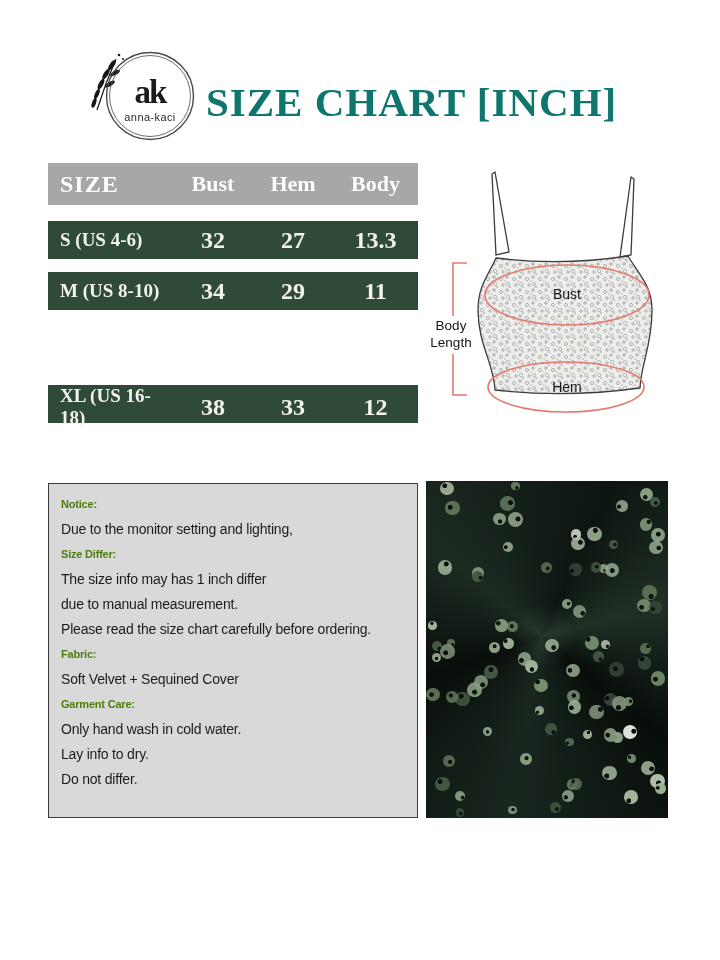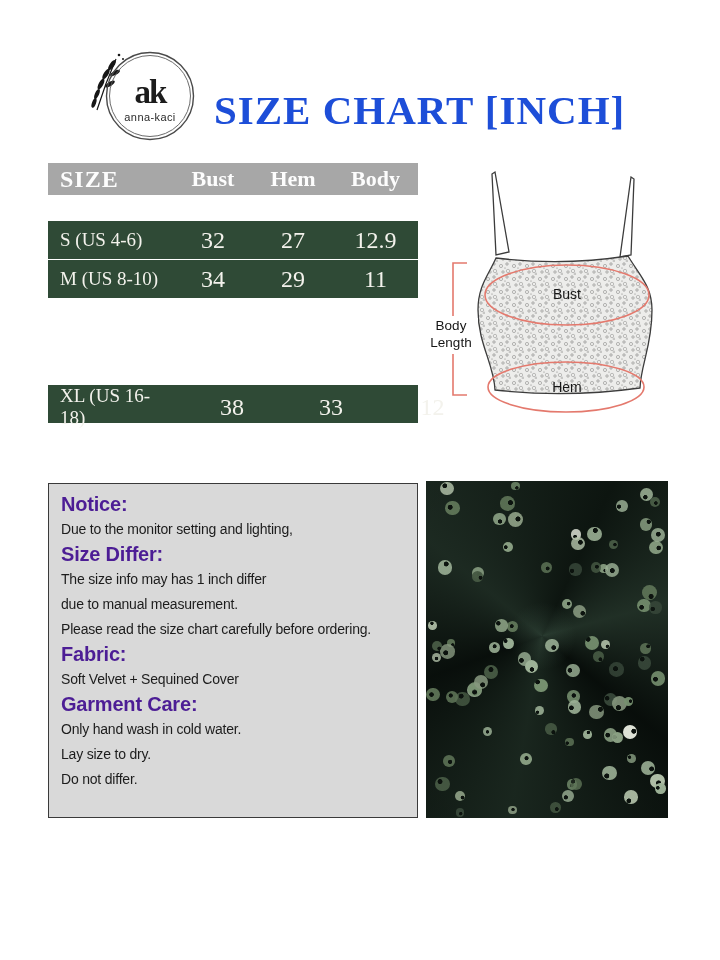--- a/index.html
+++ b/index.html
@@ -3,49 +3,49 @@
 <meta charset="utf-8">
 <style>
   html,body{margin:0;padding:0;background:#ffffff;}
   .page{position:relative;width:720px;height:960px;background:#ffffff;overflow:hidden;
         font-family:"Liberation Sans",sans-serif;}
 
   
   .logo{position:absolute;left:85px;top:46px;width:120px;height:100px;}
   .logo-ak{font-family:"Liberation Serif",serif;font-size:33px;font-weight:bold;letter-spacing:-2px;fill:#1c1c1c;}
   .logo-name{font-family:"Liberation Sans",sans-serif;font-size:11px;letter-spacing:.4px;fill:#2a2a2a;}
-  .title{position:absolute;left:198px;top:70px;width:430px;margin:16px;
+  .title{position:absolute;left:198px;top:70px;width:430px;margin:8px;
          font-family:"Liberation Serif",serif;font-weight:bold;font-size:41px;
-         letter-spacing:1px;color:#1d4ed8;white-space:nowrap;}
+         letter-spacing:1px;color:#0f766e;white-space:nowrap;}
 
   
   .tgrid{position:absolute;left:48px;width:370px;display:grid;
          grid-template-columns:125px 80px 80px 85px;align-items:center;
-         font-family:"Liberation Serif",serif;}
-  .thead{top:163px;height:32px;background:#a7a7a7;color:#fdfdfd;font-weight:bold;}
+         font-family:"Liberation Serif",serif;font-weight:bold;}
+  .thead{top:163px;height:42px;background:#a7a7a7;color:#fdfdfd;font-weight:bold;}
   .thead .c0{padding-left:12px;font-size:24px;letter-spacing:1px;}
   .thead .cc{text-align:center;font-size:22px;}
   .trow{height:38px;background:#2f4a36;color:#f3f2ec;}
   .trow .c0{padding-left:12px;font-size:19px;}
   .trow .cc{text-align:center;font-size:24px;}
-  .r0{top:221px;} .r1{top:260px;} .r2{top:330px;} .r3{top:385px;gap:19px;}
+  .r0{top:221px;} .r1{top:272px;} .r2{top:330px;} .r3{top:385px;}
 
   
   .garment{position:absolute;left:420px;top:158px;width:250px;height:272px;}
   .sketch-line{stroke:#3c3c3c;stroke-width:1.3;fill:none;}
   .red-line{stroke:#e4796d;stroke-width:1.6;fill:none;}
   .diagram-label{font-family:"Liberation Sans",sans-serif;font-size:14px;fill:#161616;}
   .bodylen-label{font-family:"Liberation Sans",sans-serif;font-size:13.5px;fill:#161616;
                  text-anchor:middle;}
 
   
   .notice{position:absolute;left:48px;top:483px;width:370px;height:335px;box-sizing:border-box;
           background:#d9d9d9;border:1px solid #3a3a3a;padding:8px 8px 0 12px;
           font-size:14px;line-height:25px;color:#1c1c1c;letter-spacing:-0.2px;}
-  .notice .hd{font-weight:bold;font-size:20px;color:#4c1d95;}
+  .notice .hd{font-weight:bold;font-size:11px;color:#4d7c0f;}
   .notice div{white-space:nowrap;}
 
   
   .fabric{position:absolute;left:426px;top:481px;width:242px;height:337px;overflow:hidden;
           background-color:#0d1510;
           background-image:
             radial-gradient(circle 45px at 48% 46%, rgba(48,68,56,.6) 0%, rgba(48,68,56,0) 75%),
             conic-gradient(from 25deg at 48% 46%,
               rgba(14,22,17,0) 0deg, rgba(60,84,68,.42) 50deg, rgba(5,9,7,.62) 105deg,
               rgba(50,72,58,.34) 165deg, rgba(5,9,7,.55) 225deg, rgba(54,76,62,.38) 285deg,
@@ -83,21 +83,21 @@
     <span class="c0">SIZE</span>
     <span class="cc">Bust</span>
     <span class="cc">Hem</span>
     <span class="cc">Body</span>
   </div>
 
   <div class="tgrid trow r0">
     <span class="c0">S (US 4-6)</span>
     <span class="cc">32</span>
     <span class="cc">27</span>
-    <span class="cc">12.9</span>
+    <span class="cc">13.3</span>
   </div>
   <div class="tgrid trow r1">
     <span class="c0">M (US 8-10)</span>
     <span class="cc">34</span>
     <span class="cc">29</span>
     <span class="cc">11</span>
   </div>
   <div class="tgrid trow r3">
     <span class="c0">XL (US 16-18)</span>
     <span class="cc">38</span>
@@ -147,21 +147,21 @@
     <div class="hd">Notice:</div>
     <div>Due to the monitor setting and lighting,</div>
     <div class="hd">Size Differ:</div>
     <div>The size info may has 1 inch differ</div>
     <div>due to manual measurement.</div>
     <div>Please read the size chart carefully before ordering.</div>
     <div class="hd">Fabric:</div>
     <div>Soft Velvet + Sequined Cover</div>
     <div class="hd">Garment Care:</div>
     <div>Only hand wash in cold water.</div>
-    <div>Lay size to dry.</div>
+    <div>Lay info to dry.</div>
     <div>Do not differ.</div>
   </section>
 
   <div class="fabric">
       <span class="sequin" style="width: 8.75549px; height: 8.75549px; left: 173.017px; top: 83.2506px; background: radial-gradient(circle at 67.6122% 72.1266%, rgb(11, 17, 13) 0px, rgb(11, 17, 13) 1.4px, rgb(138, 160, 131) 2px); opacity: 0.91;"></span>
       <span class="sequin" style="width: 10.9428px; height: 10.9428px; left: 81.2064px; top: 139.617px; background: radial-gradient(circle at 43.1649% 46.9948%, rgb(11, 17, 13) 0px, rgb(11, 17, 13) 1.64142px, rgb(93, 115, 86) 2.24142px); opacity: 0.99;"></span>
       <span class="sequin" style="width: 12.9959px; height: 12.9959px; left: 178.093px; top: 211.727px; background: radial-gradient(circle at 24.4076% 40.4924%, rgb(11, 17, 13) 0px, rgb(11, 17, 13) 1.94939px, rgb(56, 72, 58) 2.54939px); opacity: 0.94;"></span>
       <span class="sequin" style="width: 12.0317px; height: 12.0317px; left: 136.301px; top: 308.93px; background: radial-gradient(circle at 32.0115% 61.3736%, rgb(11, 17, 13) 0px, rgb(11, 17, 13) 1.80475px, rgb(157, 178, 151) 2.40475px); opacity: 0.79;"></span>
       <span class="sequin" style="width: 12.2398px; height: 12.2398px; left: 16.6146px; top: 273.772px; background: radial-gradient(circle at 59.0134% 57.2277%, rgb(11, 17, 13) 0px, rgb(11, 17, 13) 1.83598px, rgb(93, 115, 86) 2.43598px); opacity: 0.88;"></span>
       <span class="sequin" style="width: 13.9755px; height: 13.9755px; left: 159.494px; top: 155.006px; background: radial-gradient(circle at 22.4963% 23.7534%, rgb(11, 17, 13) 0px, rgb(11, 17, 13) 2.09633px, rgb(118, 144, 111) 2.69633px); opacity: 0.93;"></span>

